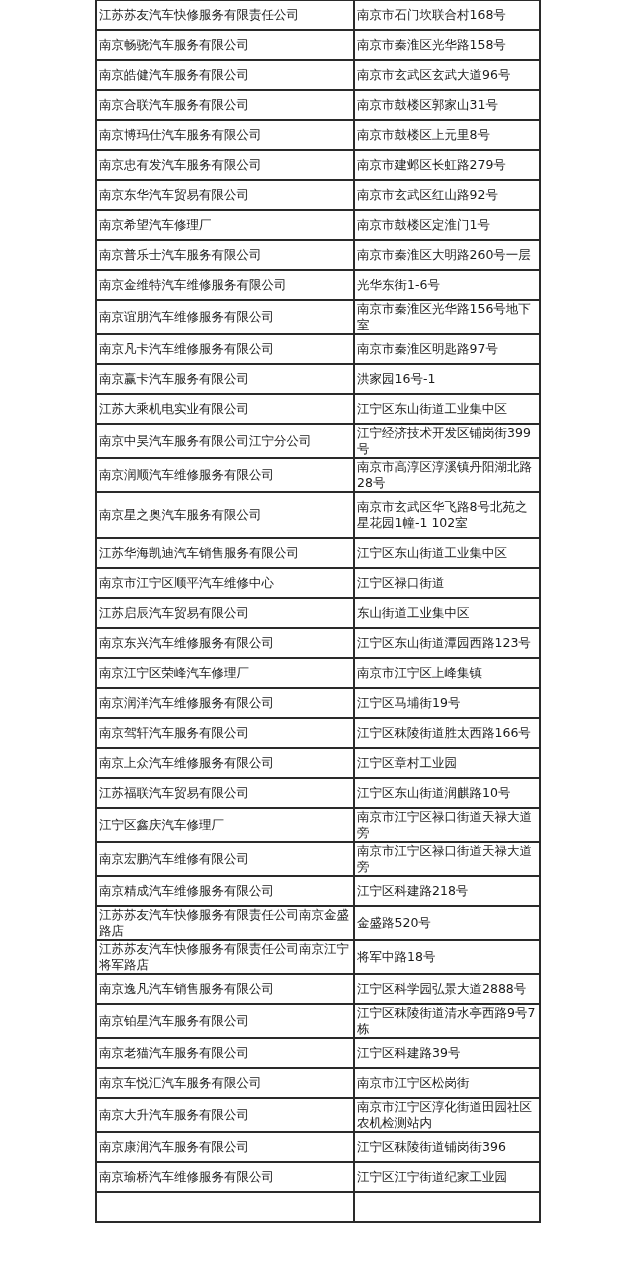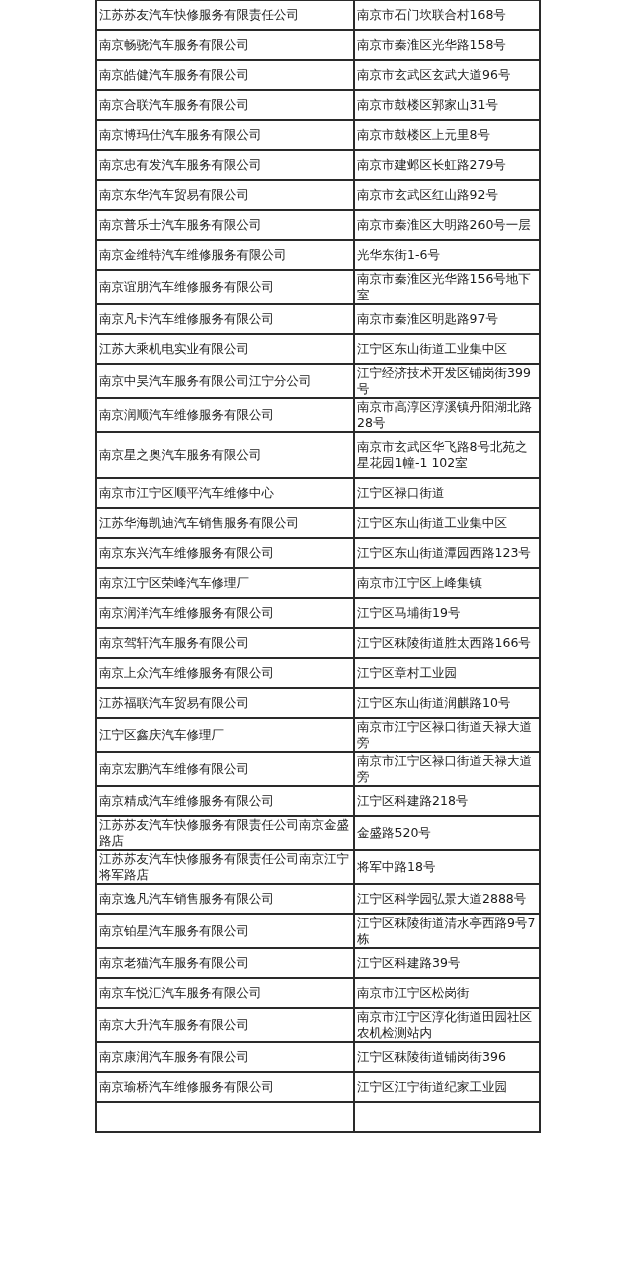--- a/index.html
+++ b/index.html
@@ -46,58 +46,70 @@
         </tr>
         <tr>
           <td>南京忠有发汽车服务有限公司</td>
           <td class="addr">南京市建邺区长虹路279号</td>
         </tr>
         <tr>
           <td>南京东华汽车贸易有限公司</td>
           <td class="addr">南京市玄武区红山路92号</td>
         </tr>
         <tr>
+          <td>南京希望汽车修理厂</td>
+          <td class="addr">南京市鼓楼区定淮门1号</td>
+        </tr>
+        <tr>
           <td>南京普乐士汽车服务有限公司</td>
           <td class="addr">南京市秦淮区大明路260号一层</td>
         </tr>
         <tr>
           <td>南京金维特汽车维修服务有限公司</td>
           <td class="addr">光华东街1-6号</td>
         </tr>
         <tr>
           <td>南京谊朋汽车维修服务有限公司</td>
           <td class="addr">南京市秦淮区光华路156号地下室</td>
         </tr>
         <tr>
           <td>南京凡卡汽车维修服务有限公司</td>
           <td class="addr">南京市秦淮区明匙路97号</td>
+        </tr>
+        <tr>
+          <td>南京赢卡汽车服务有限公司</td>
+          <td class="addr">洪家园16号-1</td>
         </tr>
         <tr>
           <td>江苏大乘机电实业有限公司</td>
           <td class="addr">江宁区东山街道工业集中区</td>
         </tr>
         <tr>
           <td>南京中昊汽车服务有限公司江宁分公司</td>
           <td class="addr">江宁经济技术开发区铺岗街399号</td>
         </tr>
         <tr>
           <td>南京润顺汽车维修服务有限公司</td>
           <td class="addr">南京市高淳区淳溪镇丹阳湖北路28号</td>
         </tr>
         <tr class="tall">
           <td>南京星之奥汽车服务有限公司</td>
           <td class="addr">南京市玄武区华飞路8号北苑之星花园1幢-1 102室</td>
         </tr>
         <tr>
+          <td>江苏华海凯迪汽车销售服务有限公司</td>
+          <td class="addr">江宁区东山街道工业集中区</td>
+        </tr>
+        <tr>
           <td>南京市江宁区顺平汽车维修中心</td>
           <td class="addr">江宁区禄口街道</td>
         </tr>
         <tr>
-          <td>江苏华海凯迪汽车销售服务有限公司</td>
-          <td class="addr">江宁区东山街道工业集中区</td>
+          <td>江苏启辰汽车贸易有限公司</td>
+          <td class="addr">东山街道工业集中区</td>
         </tr>
         <tr>
           <td>南京东兴汽车维修服务有限公司</td>
           <td class="addr">江宁区东山街道潭园西路123号</td>
         </tr>
         <tr>
           <td>南京江宁区荣峰汽车修理厂</td>
           <td class="addr">南京市江宁区上峰集镇</td>
         </tr>
         <tr>

